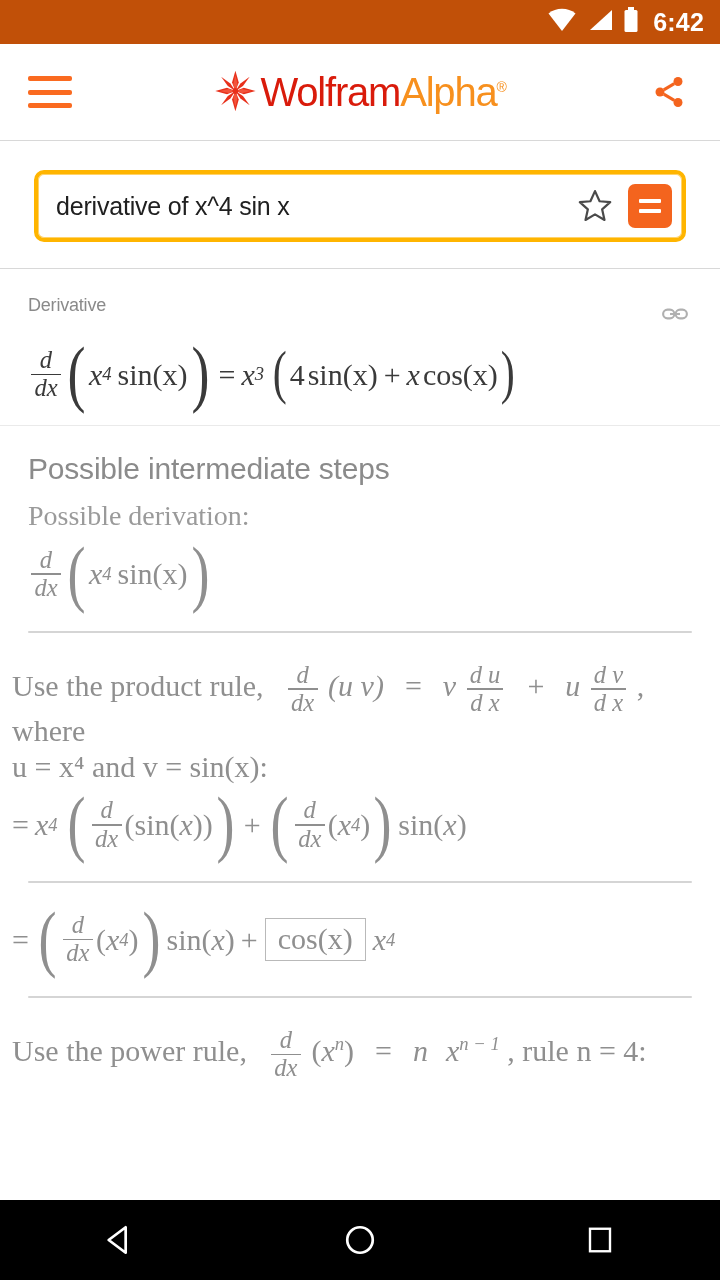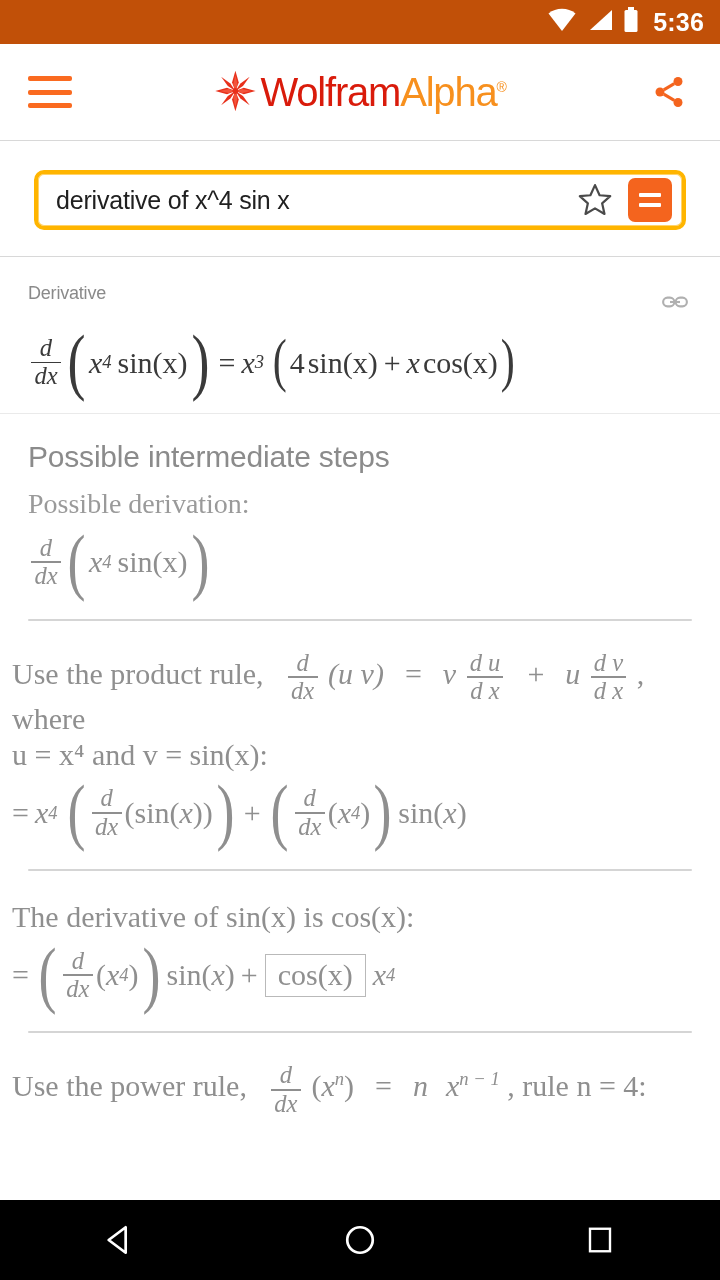--- a/index.html
+++ b/index.html
@@ -51,21 +51,21 @@
     width:46px; height:46px; display:flex; align-items:center; justify-content:center;
     cursor:pointer;
   }
 
   .rule-full{ height:1px; background:#d8d8d8; width:100%; }
   .rule-full.soft{ background:#eaeaea; }
 
   
   .search-area{ padding:29px 0 26px 0; background:#ffffff; }
   .search-box{
-    margin:0 34px; height:60px; background:#ffffff;
+    margin:0 34px; height:72px; background:#ffffff;
     border:4px solid #ffb500; border-radius:10px;
     display:flex; align-items:center; padding:0 10px 0 18px;
     box-shadow:0 0 0 1px #ffd36b inset;
   }
   .search-input{
     flex:1; border:none; outline:none; background:transparent;
     font-family:"Liberation Sans", sans-serif;
     font-size:25px; color:#202020; letter-spacing:-.2px;
   }
   .star-btn{
@@ -169,21 +169,21 @@
     <svg width="28" height="24" viewBox="0 0 28 24">
         <path d="M26 2 L26 22 L4 22 Z" fill="#ffffff"></path>
       </svg>
   </span>
   <span class="sb-icon">
     <svg width="16" height="26" viewBox="0 0 16 26">
       <rect x="5" y="0" width="6" height="3" fill="#ffffff"></rect>
       <rect x="1.5" y="3" width="13" height="22" rx="1.5" fill="#ffffff"></rect>
     </svg>
   </span>
-  <span class="sb-time">5:36</span>
+  <span class="sb-time">6:42</span>
 </div>
 
 <div class="app-bar">
   <div class="hamburger">
     <span></span>
     <span></span>
     <span></span>
   </div>
 
   <div class="logo-wrap">
@@ -378,21 +378,20 @@
         <span>sin(</span>
           <span class="it">x</span>
           <span>)</span>
       </span>
     </div>
   </div>
 
   <div class="rule-inset"></div>
 
   <div class="step-block">
-    <span class="math light step-line">The derivative of sin(x) is cos(x):</span>
     <div class="step-eq">
       <span class="math light">
         <span>=</span>
         <span class="nsp"></span>
         <span class="pren tall">(</span>
         <span class="frac">
           <span class="num">d</span>
           <span class="bar"></span>
           <span class="den">dx</span>
         </span>

